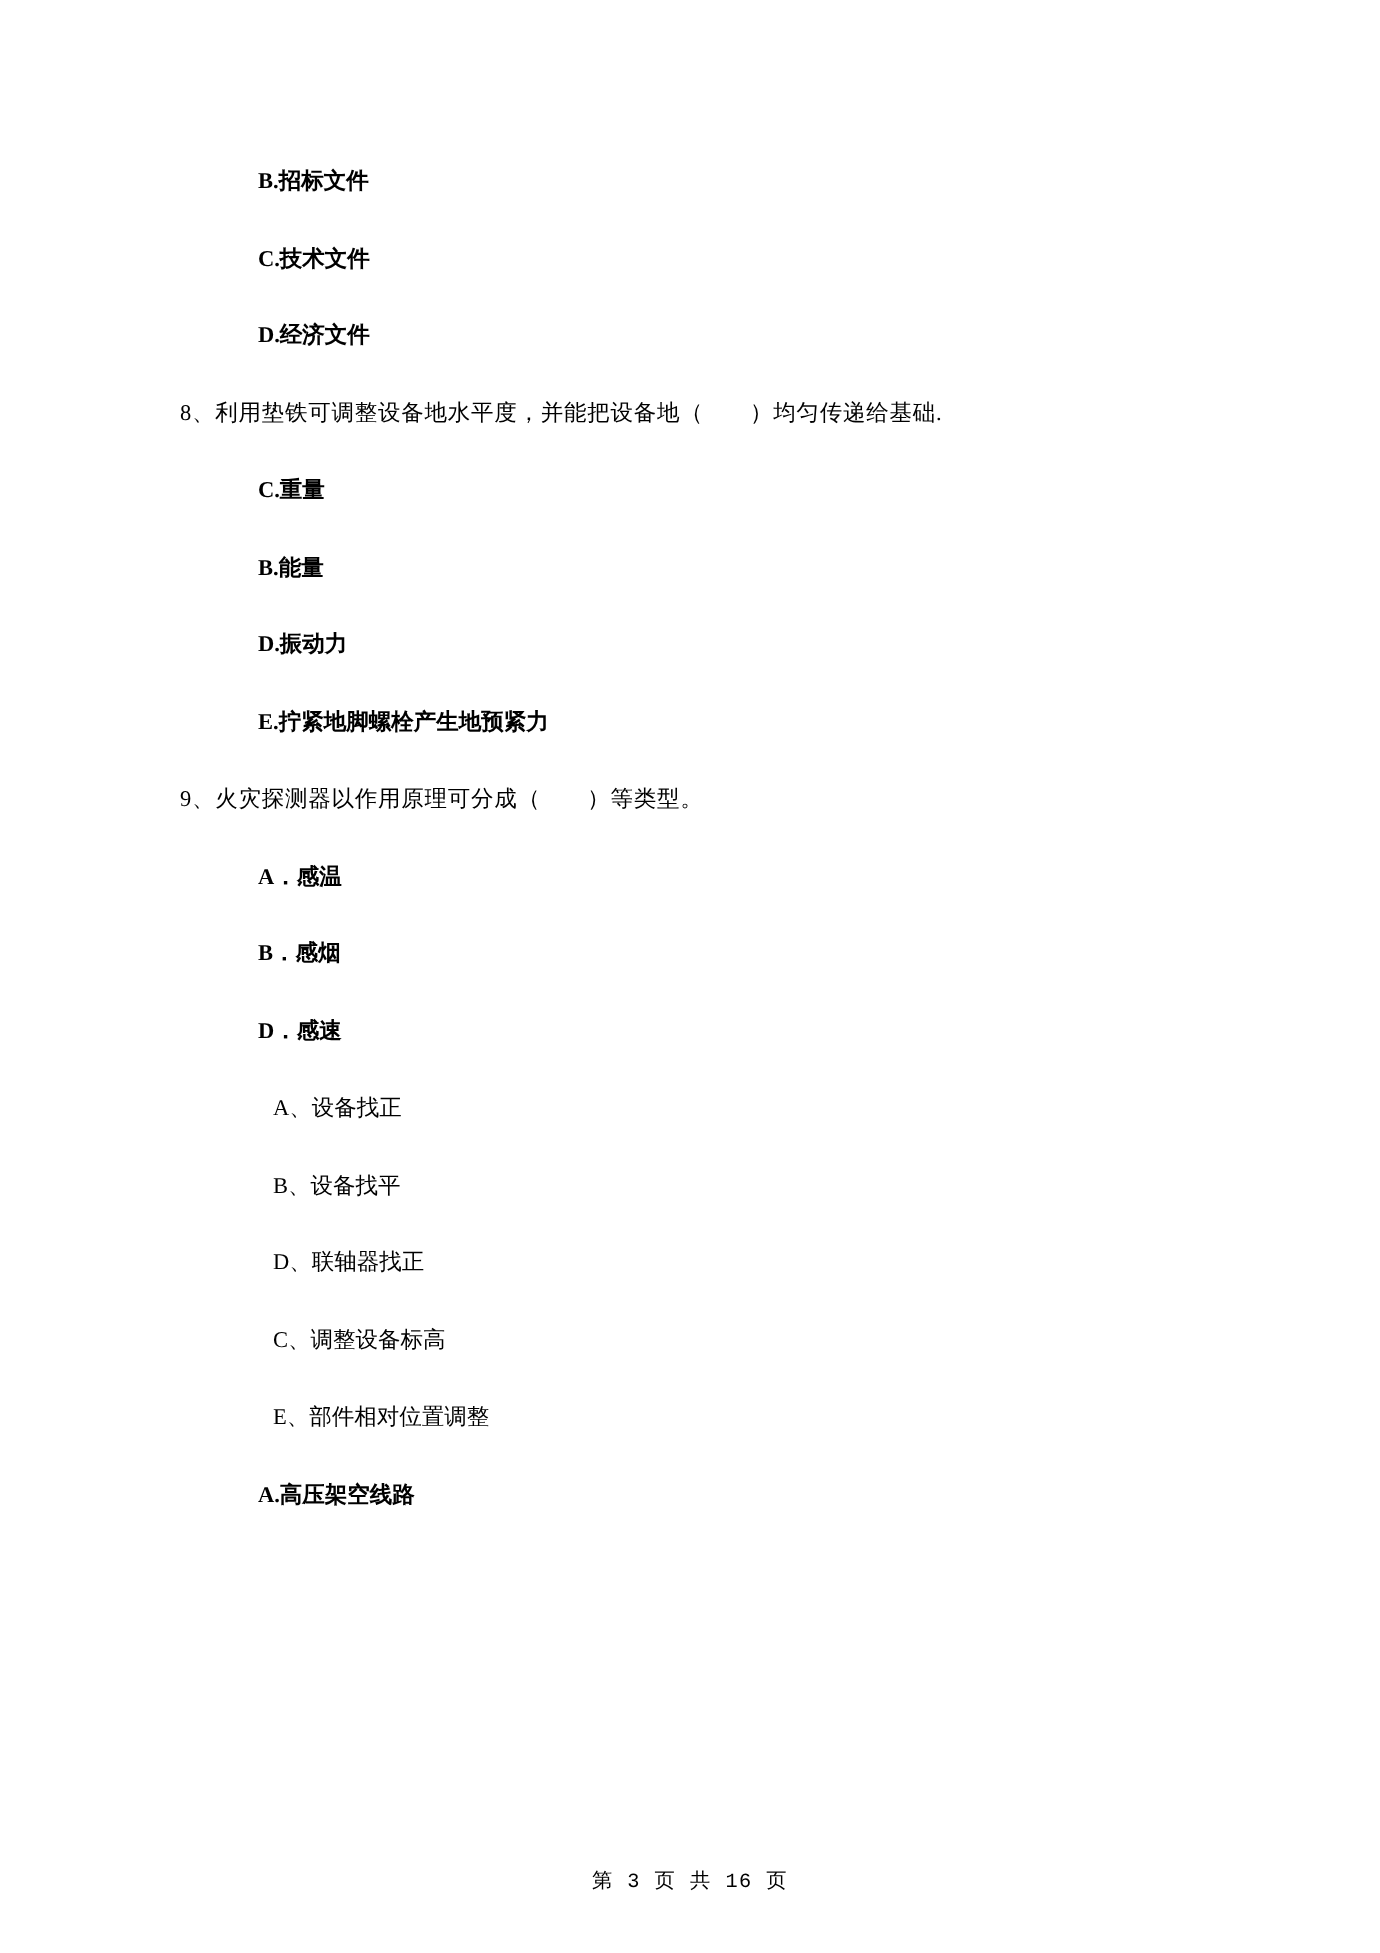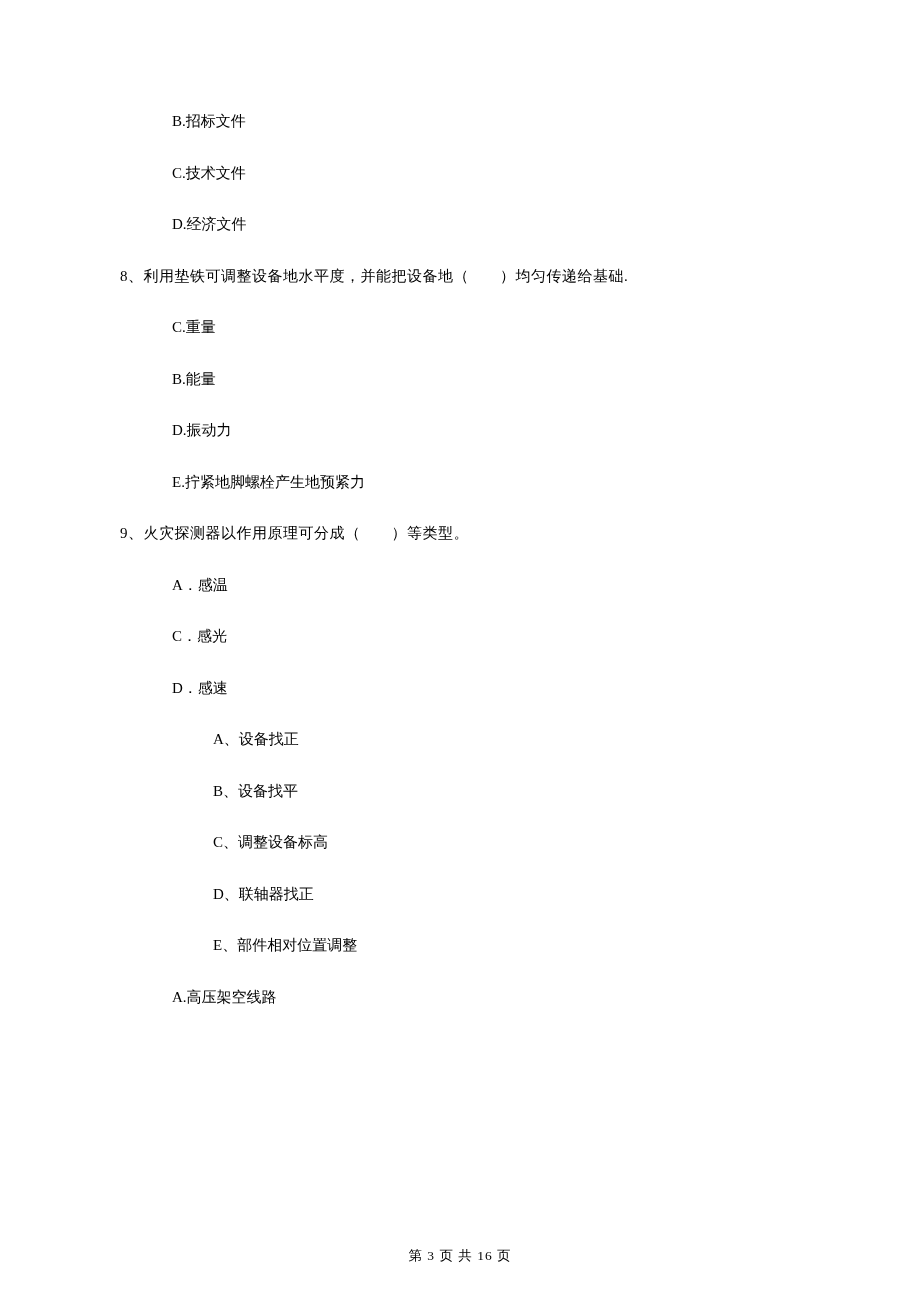--- a/index.html
+++ b/index.html
@@ -12,62 +12,64 @@
       color: #000000;
       position: relative;
       line-height: 1.5;
     }
     .content {
       padding: 110px 120px 0 120px;
     }
     .option-item {
       margin-left: 52px;
       margin-bottom: 29px;
+      font-weight: bold;
     }
     .option-item-indent {
-      margin-left: 93px;
+      margin-left: 62px;
       margin-bottom: 29px;
       font-family: Liberation Serif, serif;
     }
     .question-stem {
       margin-bottom: 29px;
       letter-spacing: 0.5px;
     }
     .footer {
       position: absolute;
       bottom: 36px;
       width: 100%;
       text-align: center;
       font-size: 13.5px;
       letter-spacing: 1px;
+      font-family: Liberation Mono, monospace;
     }
   </style>
 </head>
 <body>
 
 <div class="content">
 
   <div class="option-item">B.招标文件</div>
   <div class="option-item">C.技术文件</div>
   <div class="option-item">D.经济文件</div>
 
   <div class="question-stem">8、利用垫铁可调整设备地水平度，并能把设备地（　　）均匀传递给基础.</div>
   <div class="option-item">C.重量</div>
   <div class="option-item">B.能量</div>
   <div class="option-item">D.振动力</div>
   <div class="option-item">E.拧紧地脚螺栓产生地预紧力</div>
 
   <div class="question-stem">9、火灾探测器以作用原理可分成（　　）等类型。</div>
   <div class="option-item">A．感温</div>
-  <div class="option-item">C．感光</div>
+  <div class="option-item">B．感烟</div>
   <div class="option-item">D．感速</div>
 
   <div class="option-item-indent">A、设备找正</div>
   <div class="option-item-indent">B、设备找平</div>
+  <div class="option-item-indent">D、联轴器找正</div>
   <div class="option-item-indent">C、调整设备标高</div>
-  <div class="option-item-indent">D、联轴器找正</div>
   <div class="option-item-indent">E、部件相对位置调整</div>
 
   <div class="option-item">A.高压架空线路</div>
 
 </div>
 
 <div class="footer">第 3 页 共 16 页</div>
 
 </body></html>

